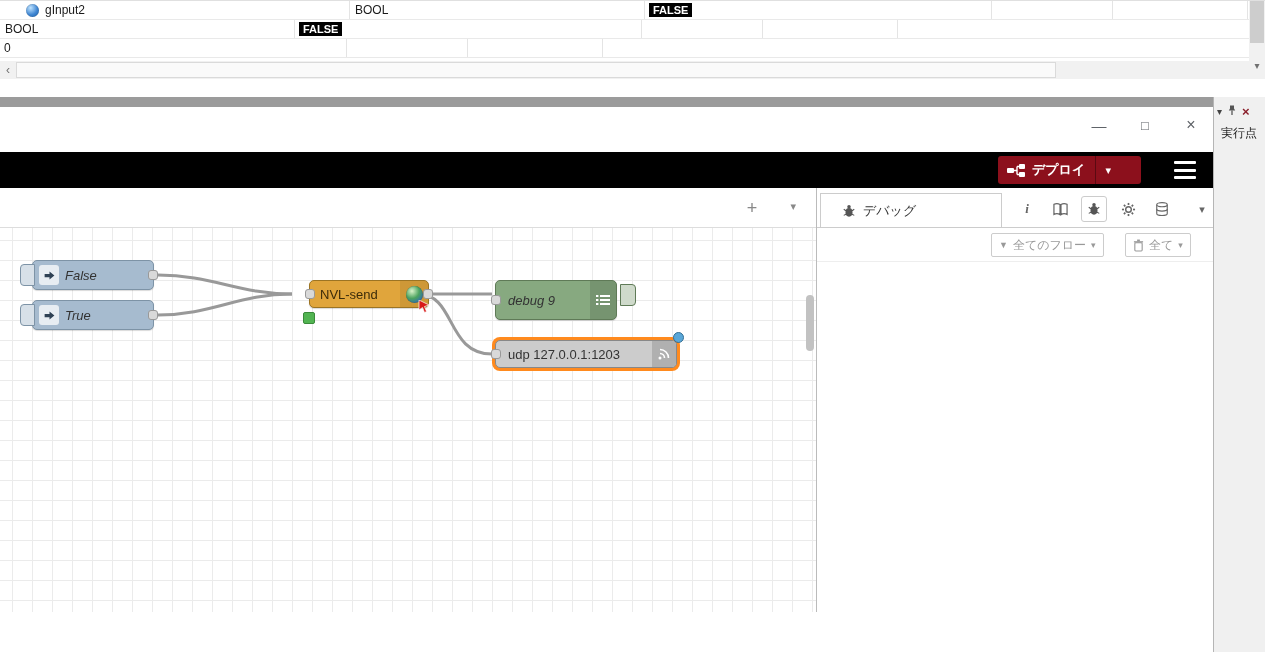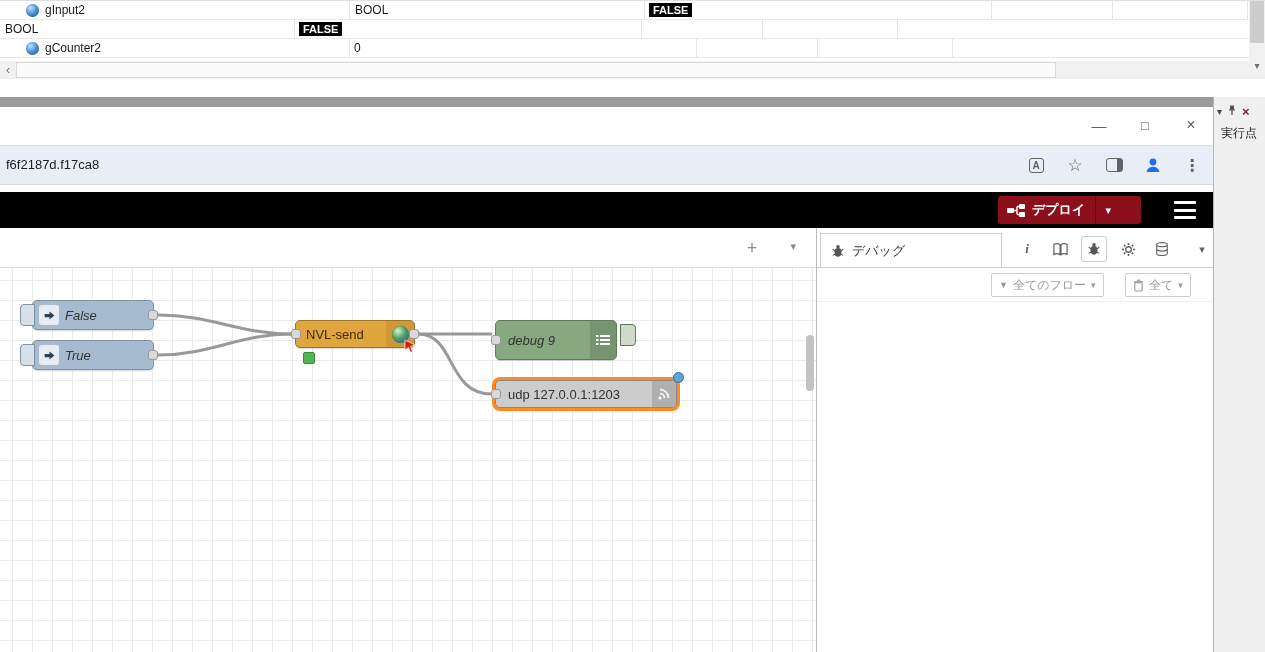--- a/index.html
+++ b/index.html
@@ -71,21 +71,21 @@
   .node-label { font-size:13px; color:#333; white-space:nowrap; }
   .italic { font-style:italic; }
   .port { position:absolute; width:10px; height:10px; background:#d9d9d9; border:1px solid #999; border-radius:3px; top:50%; margin-top:-5px; z-index:3; cursor:crosshair; }
   .port.in { left:-5px; } .port.out { right:-5px; }
 
   .inject { left:32px; width:122px; background:#a6bbcf; border:1px solid #7d93a6; }
   .inject-btn { position:absolute; left:-13px; top:3px; width:15px; height:22px; background:#d7e0e8; border:1px solid #7d93a6; border-radius:4px 0 0 4px; cursor:pointer; }
   .inject .icon-box { width:20px; height:20px; margin:0 6px 0 6px; background:#e7edf2; border-radius:3px; display:flex; align-items:center; justify-content:center; }
   .n-false { top:32px; } .n-true { top:72px; }
 
-  .n-nvl { left:295px; top:52px; width:120px; height:28px; background:#e0a53c; border:1px solid #9c7423; }
+  .n-nvl { left:309px; top:52px; width:120px; height:28px; background:#e0a53c; border:1px solid #9c7423; }
   .n-nvl .node-label { padding-left:10px; flex:1; color:#3c2c0a; }
   .nvl-strip { width:28px; height:100%; background:rgba(0,0,0,.08); border-radius:0 4px 4px 0; display:flex; align-items:center; justify-content:center; position:relative; }
   .nvl-globe { width:17px; height:17px; border-radius:50%; background:radial-gradient(circle at 35% 30%, #d9f3c9, #4ba35f 45%, #2f6cb0 80%); box-shadow:inset 0 0 1px rgba(0,0,0,.5); }
   .red-cursor { position:absolute; right:-2px; bottom:-6px; z-index:4; }
   .status-dot { position:absolute; left:303px; top:84px; width:12px; height:12px; background:#52b452; border:1px solid #3a8a3a; border-radius:2px; z-index:2; }
 
   .n-debug { left:495px; top:52px; width:122px; height:40px; background:#87a980; border:1px solid #5f7a57; }
   .n-debug .node-label { padding-left:12px; flex:1; }
   .debug-strip { width:26px; height:100%; background:rgba(0,0,0,.12); border-radius:0 4px 4px 0; display:flex; align-items:center; justify-content:center; }
   .debug-toggle { position:absolute; right:-20px; top:3px; width:16px; height:22px; background:#cfdacb; border:1px solid #5f7a57; border-radius:0 4px 4px 0; cursor:pointer; }
@@ -94,21 +94,21 @@
            box-shadow:0 0 0 3px #ff8a1e;gap:8px; }
   .n-udp .node-label { padding-left:12px; flex:1; }
   .udp-strip { width:24px; height:100%; background:#b0b0b0; border-radius:0 4px 4px 0; display:flex; align-items:center; justify-content:center; }
   .sel-handle { position:absolute; right:-8px; top:-9px; width:11px; height:11px; border-radius:50%; background:#5aa7d8; border:1px solid #356f94; z-index:4; }
 
   .canvas-vscroll { position:absolute; left:806px; top:67px; width:8px; height:56px; background:#c2c2c2; border-radius:4px; z-index:5; cursor:pointer; }
 
   
   .sidebar { width:397px; height:100%; border-left:1px solid #bbb; background:#fff; position:relative; }
   .sb-tabbar { position:relative; height:40px; background:#fff; border-bottom:1px solid #ccc; }
-  .sb-tab { position:absolute; left:3px; top:5px; width:182px; height:34px; background:#fff; border:1px solid #ccc; border-bottom:none; display:flex; align-items:center; gap:7px; padding-left:10px; font-size:13px; color:#333; cursor:pointer; }
+  .sb-tab { position:absolute; left:3px; top:5px; width:182px; height:34px; background:#fff; border:1px solid #ccc; border-bottom:none; display:flex; align-items:center; gap:7px; padding-left:21px; font-size:13px; color:#333; cursor:pointer; }
   .sb-iconbtn { position:absolute; top:8px; width:26px; height:26px; display:flex; align-items:center; justify-content:center; color:#666; cursor:pointer; border-radius:3px; }
   .sb-iconbtn.active { border:1px solid #ccc; background:#fff; }
   .ib-info { left:197px; font-size:13px; font-weight:bold; font-family:"Liberation Serif","DejaVu Serif",serif; font-style:italic; }
   .ib-book { left:230px; } .ib-bug { left:264px; } .ib-gear { left:298px; font-size:15px; } .ib-db { left:332px; }
   .ib-caret { left:372px; font-size:11px; }
   .sb-filterbar { position:relative; height:34px; background:#fff; border-bottom:1px solid #eee; }
   .filt-btn { position:absolute; top:5px; height:24px; background:#fff; border:1px solid #ccc; border-radius:2px; color:#999; font-size:12px; display:flex; align-items:center; gap:5px; padding:0 7px; cursor:pointer; font-family:inherit; }
   .fb-flows { left:174px; } .fb-all { left:308px; }
   .filt-caret { font-size:9px; color:#999; }
   .funnel-ic { font-size:9px; color:#999; }
@@ -146,24 +146,20 @@
       <div class="c-type">
           <span>BOOL</span>
         </div>
       <div class="c-value">
           <span class="badge-false">FALSE</span>
         </div>
       <div class="c-4"></div>
       <div class="c-5"></div>
     </div>
     <div class="plc-row">
-      <div class="c-name">
-        <span class="globe"></span>
-        <span>gCounter2</span>
-      </div>
       <div class="c-value">
           <span class="plain-val">0</span>
         </div>
       <div class="c-4"></div>
       <div class="c-5"></div>
     </div>
 
     <div class="plc-hscroll">
       <div class="hs-arrow">‹</div>
       <div class="hs-thumb"></div>
@@ -177,39 +173,20 @@
   <div class="window-gap"></div>
 
   <section class="browser">
 
     <div class="titlebar">
       <div class="win-btn wb-min">—</div>
       <div class="win-btn wb-max">□</div>
       <div class="win-btn wb-close">×</div>
     </div>
 
-    <div class="addressbar">
-      <span class="url-text">f6f2187d.f17ca8</span>
-      <div class="addr-icons">
-        <span class="a-icon">
-            <span class="tr-box">A</span>
-          </span>
-        <span class="a-icon star">☆</span>
-        <span class="a-icon">
-            <span class="sidepanel-ic"></span>
-          </span>
-        <span class="a-icon">
-          <svg width="20" height="20" viewBox="0 0 20 20">
-            <circle cx="10" cy="7" r="3.4" fill="#1a73e8"></circle>
-            <path d="M3.5 17c1-3.6 3.5-5.2 6.5-5.2s5.5 1.6 6.5 5.2z" fill="#1a73e8"></path>
-          </svg>
-        </span>
-        <span class="a-icon dots">⋮</span>
-      </div>
-    </div>
 
     <div class="browser-gap"></div>
 
     <div class="nr-header">
       <button class="deploy">
         <svg class="deploy-icon" width="18" height="13" viewBox="0 0 18 13">
           <rect x="0" y="4" width="7" height="5" rx="1" fill="#fff"></rect>
           <rect x="12" y="0" width="6" height="5" rx="1" fill="#fff"></rect>
           <rect x="12" y="8" width="6" height="5" rx="1" fill="#fff"></rect>
           <path d="M7 6.5h3M10 2.5h2M10 10.5h2M10 2.5v8" stroke="#fff" stroke-width="1.4" fill="none"></path>

